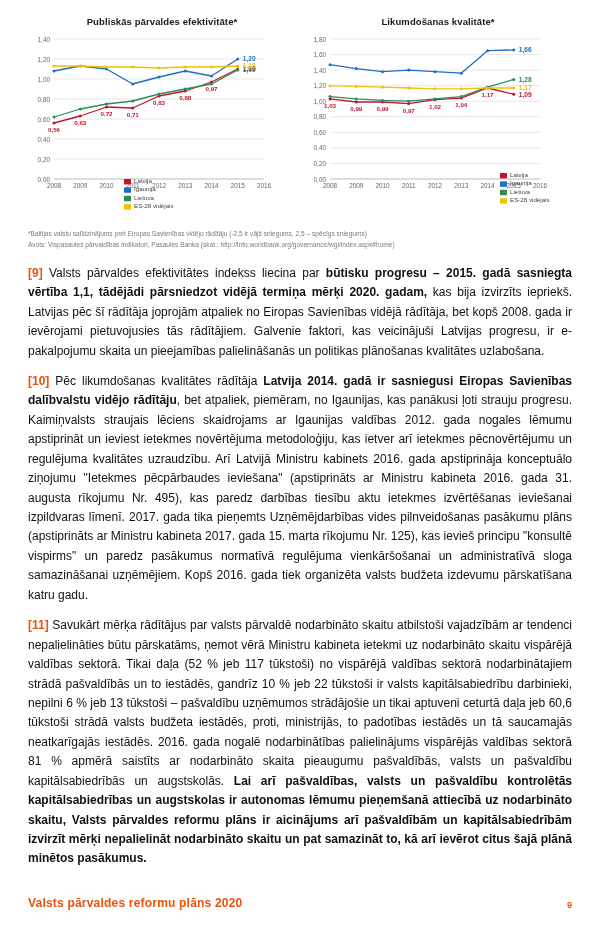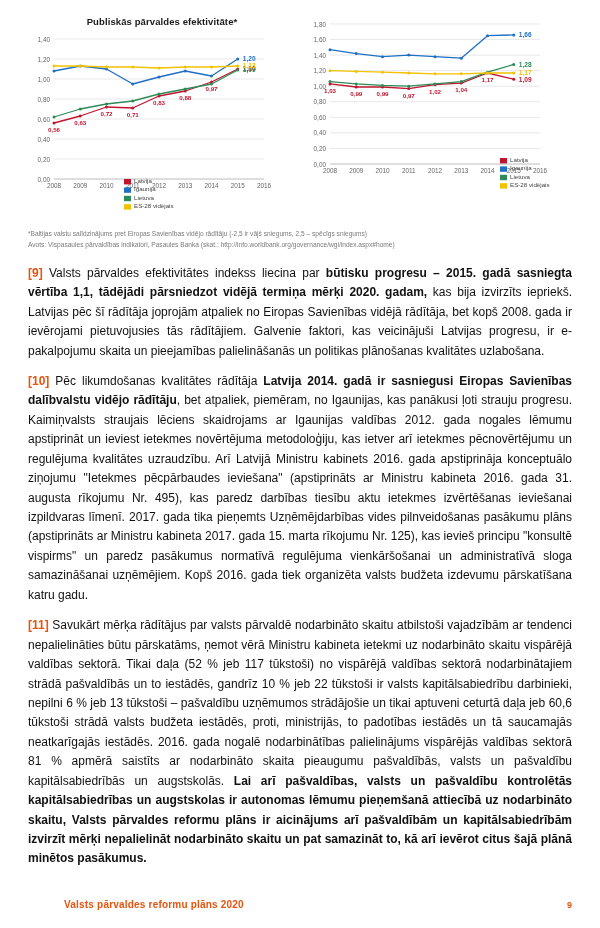--- a/index.html
+++ b/index.html
@@ -83,25 +83,24 @@
   .footer {
     position: absolute;
     left: 28px;
     right: 28px;
     bottom: 18px;
     display: flex;
     align-items: flex-end;
     justify-content: space-between;
   }
   .footer-title {
-    font-size: 10px;
+    font-size: 12px;
     color: #e8530e;
     font-weight: bold;
     letter-spacing: .2px;
-    margin-left: 36px;
   }
   .footer-page {
     font-size: 9px;
     color: #e8530e;
     font-weight: bold;
   }
 
   
   text {
     font-family: "Liberation Sans", sans-serif;
@@ -197,20 +196,21 @@
             <text x="106" y="160.4" font-size="6.2" fill="#444">Igaunija</text>
             <rect x="96" y="164.8" width="7" height="5.4" fill="#2e8b57"></rect>
             <text x="106" y="168.8" font-size="6.2" fill="#444">Lietuva</text>
             <rect x="96" y="173.2" width="7" height="5.4" fill="#f2c200"></rect>
             <text x="106" y="177.2" font-size="6.2" fill="#444">ES-28 vidējais</text>
           </svg>
       </div>
     </div>
 
     <div class="chart-block">
+      <div class="chart-title">Likumdošanas kvalitāte*</div>
       <div class="chart-canvas">
         <svg id="svg-chart-1" width="268" height="190" viewBox="0 0 268 190">
             <line x1="26" y1="148" x2="236" y2="148" stroke="#d9d9d9" stroke-width="0.6"></line>
             <text x="22" y="150.6" text-anchor="end" font-size="6.4" fill="#666">0,00</text>
             <line x1="26" y1="132.44444444444446" x2="236" y2="132.44444444444446" stroke="#d9d9d9" stroke-width="0.6"></line>
             <text x="22" y="135.04444444444445" text-anchor="end" font-size="6.4" fill="#666">0,20</text>
             <line x1="26" y1="116.88888888888889" x2="236" y2="116.88888888888889" stroke="#d9d9d9" stroke-width="0.6"></line>
             <text x="22" y="119.48888888888888" text-anchor="end" font-size="6.4" fill="#666">0,40</text>
             <line x1="26" y1="101.33333333333333" x2="236" y2="101.33333333333333" stroke="#d9d9d9" stroke-width="0.6"></line>
             <text x="22" y="103.93333333333332" text-anchor="end" font-size="6.4" fill="#666">0,60</text>

